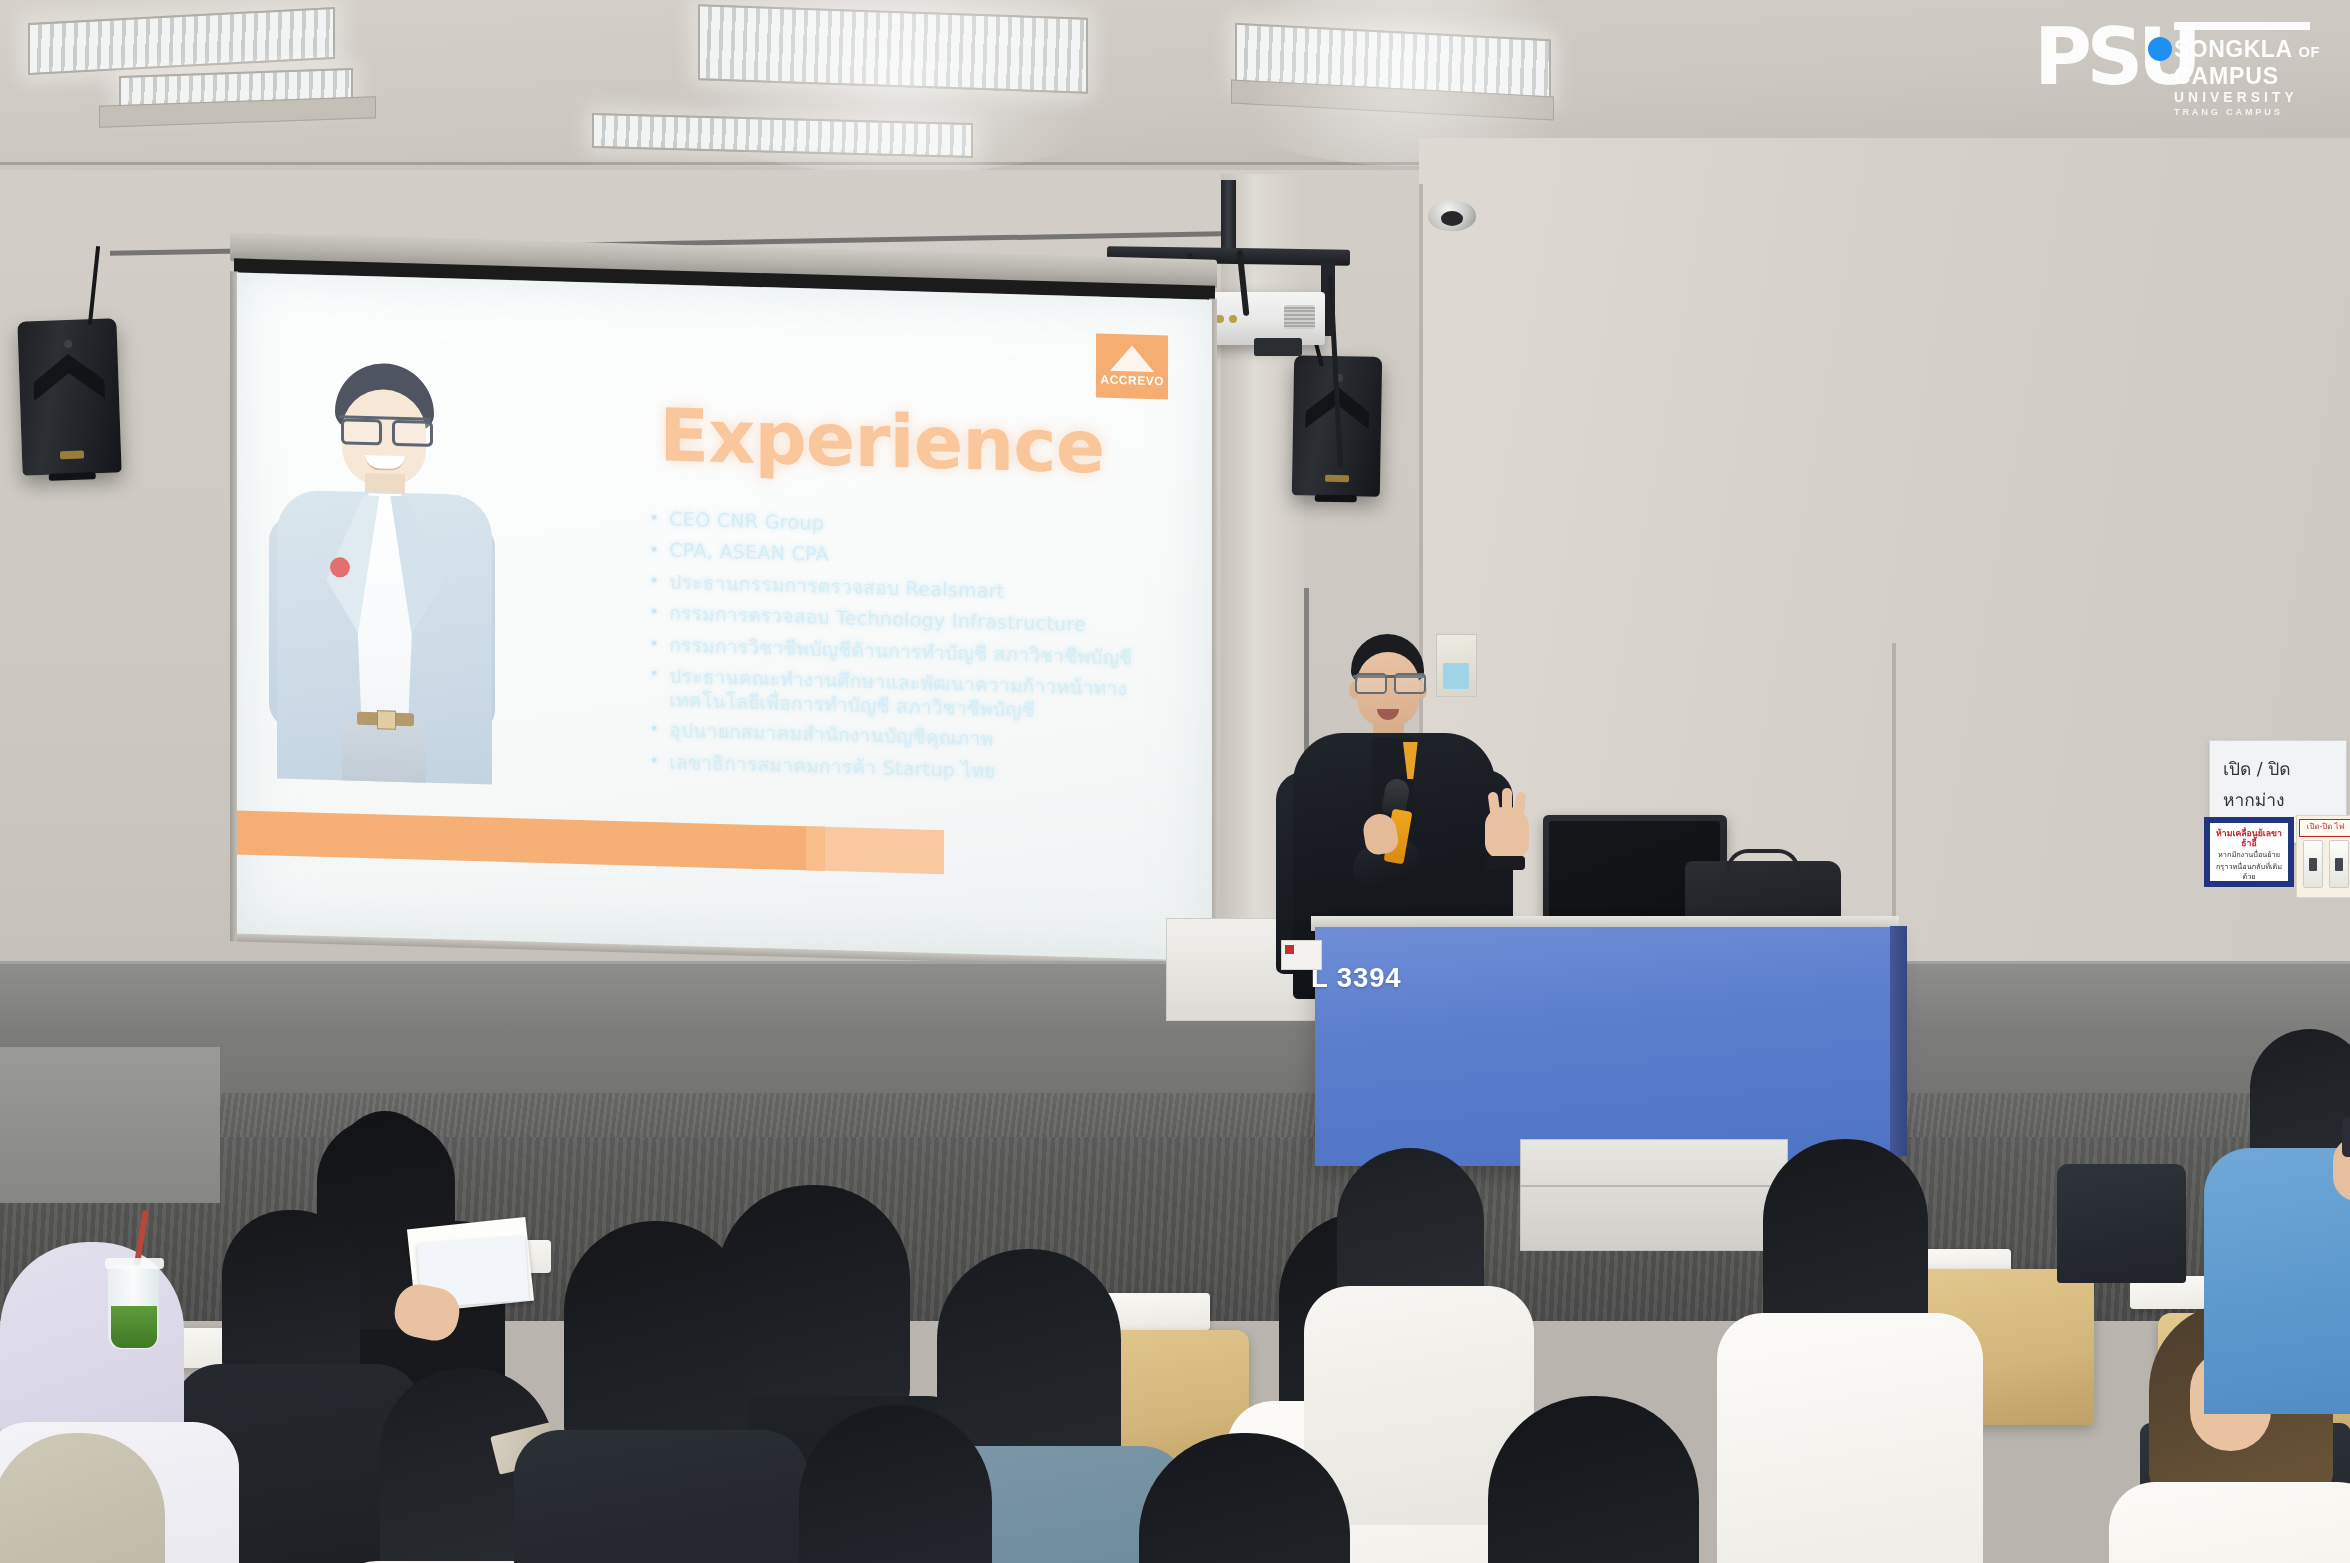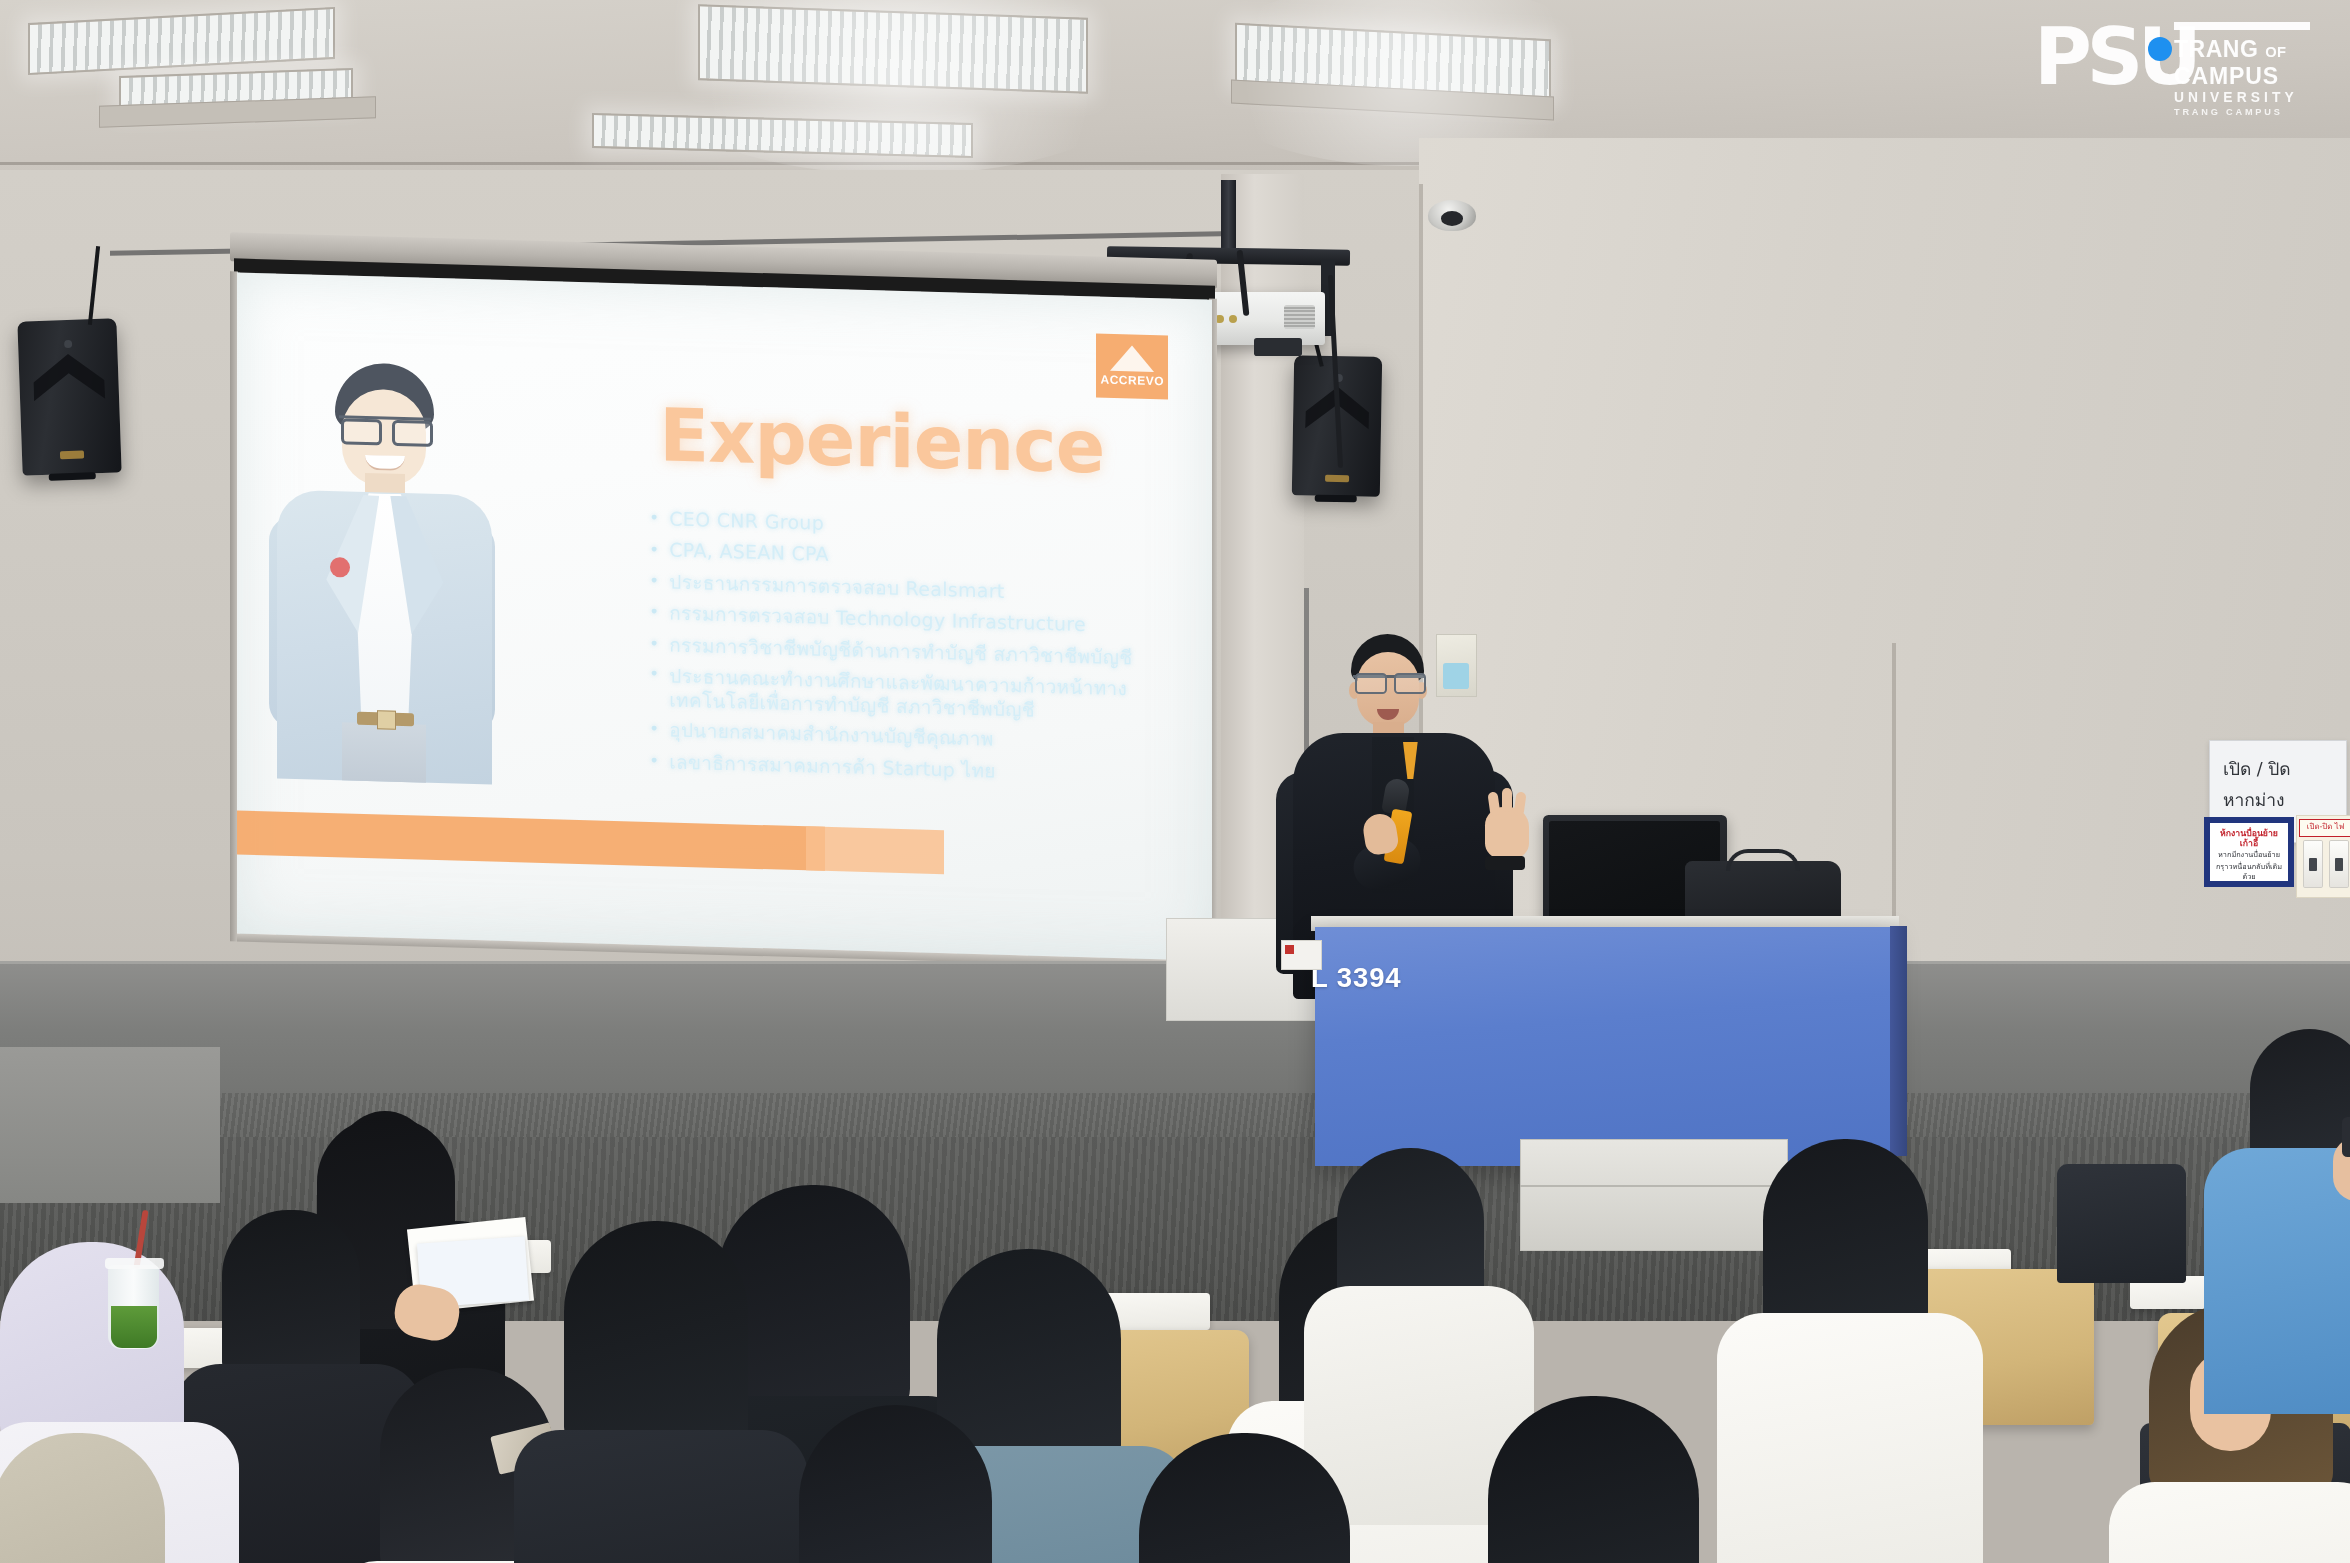--- a/index.html
+++ b/index.html
@@ -761,21 +761,21 @@
         <li>เลขาธิการสมาคมการค้า Startup ไทย</li>
       </ul>
     </div>
   </div>
 
   <div class="sign-white">
     <div>เปิด / ปิด</div>
     <div>หากม่าง</div>
   </div>
   <div class="sign-blue">
-    <div class="warn">ห้กงานบื่อนย้ายเก้าอี้</div>
+    <div class="warn">ห้ามเคลื่อนย้เลขาธ้าอี้</div>
     <div class="body">หากมีกงานบื่อนย้าย</div>
     <div class="body">กรุาวหนื่อนกลับที่เดิมด้วย</div>
   </div>
   <div class="switch-plate"></div>
   <div class="switch-label">เปิด-ปิด ไฟ</div>
   <div class="switch-rock" style="left:2303px;"></div>
   <div class="switch-rock" style="left:2329px;"></div>
 
   <div class="stage-edge"></div>
   <div class="stage-top"></div>
@@ -946,21 +946,21 @@
   <div class="cup-drink"></div>
   <div class="cup-lid"></div>
 
   <div class="psu">
     <div class="psu-mark">
       <div class="psu-letters">PSU</div>
       <div class="psu-dot"></div>
     </div>
     <div class="psu-text">
       <div class="psu-rule"></div>
-      <div class="psu-l1"><span>TRANG</span> <small>OF</small></div>
+      <div class="psu-l1"><span>SONGKLA</span> <small>OF</small></div>
       <div class="psu-l2">CAMPUS</div>
       <div class="psu-l3">UNIVERSITY</div>
       <div class="psu-l4">TRANG CAMPUS</div>
     </div>
   </div>
 
 </div>
 
 
 </body></html>

